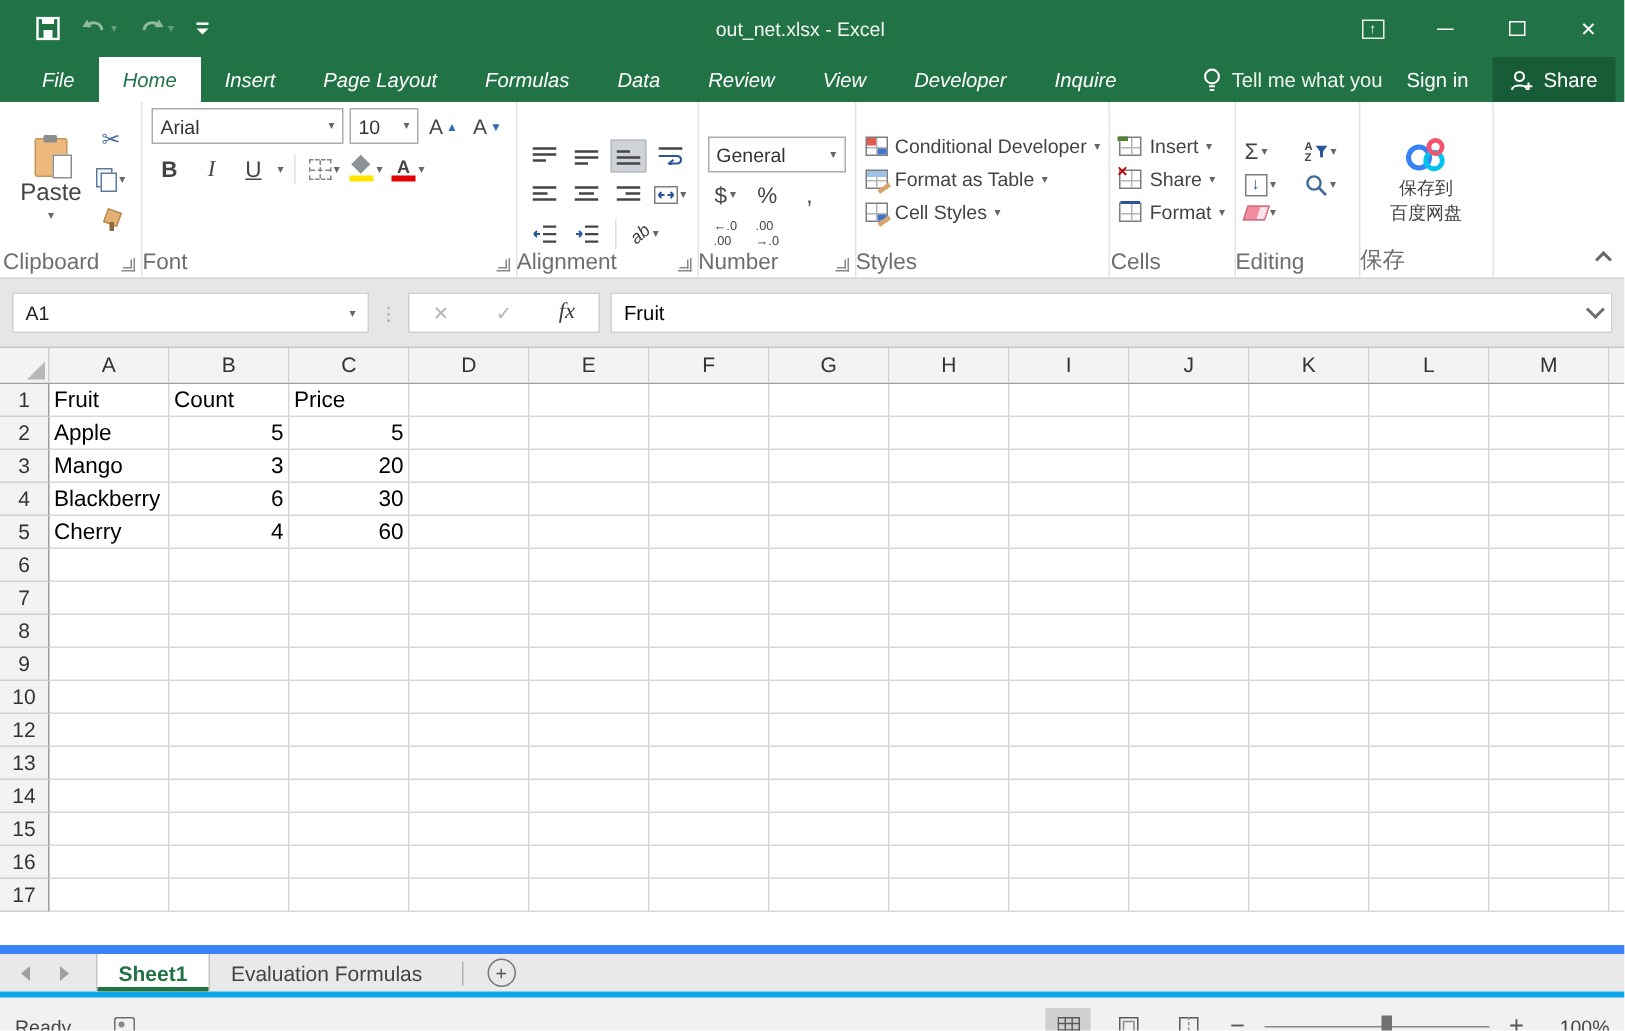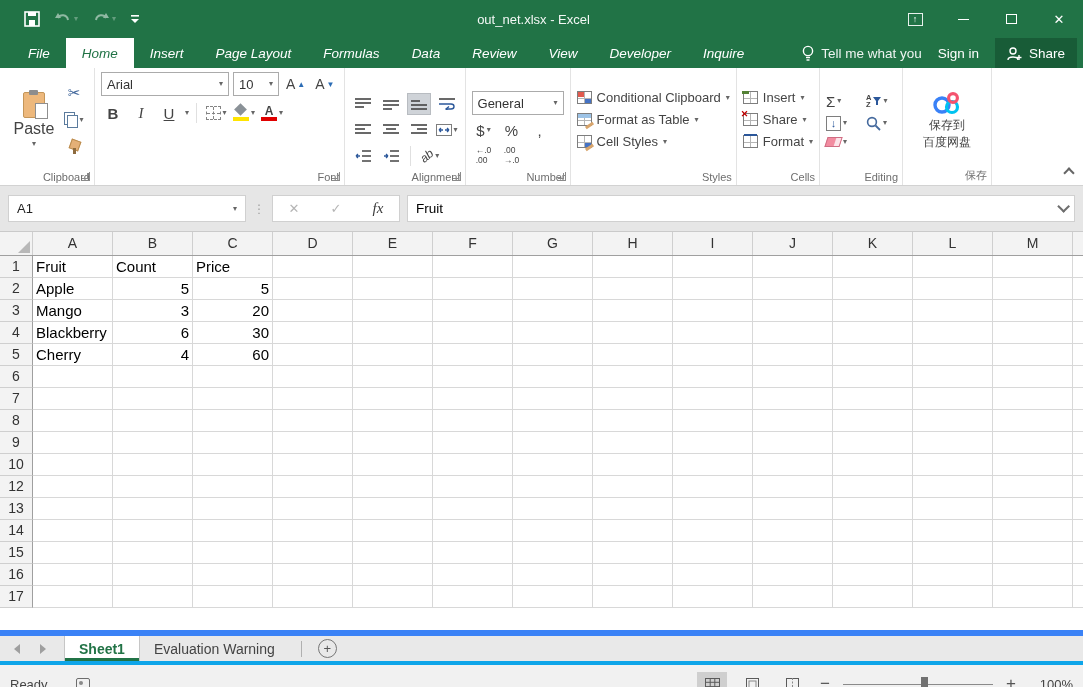--- a/index.html
+++ b/index.html
@@ -26,21 +26,21 @@
   .tablist { display:flex; align-items:stretch; }
   .rtab { display:flex; align-items:center; padding:0 16px; font-size:13.5px; color:#fff; cursor:default;font-style:italic; }
   .rtab.active { background:#fff; color:#217346; }
   .tabrow-right { margin-left:auto; display:flex; align-items:center; gap:16px; padding-right:6px; color:#fff; font-size:13.5px; }
   .tellme { display:flex; align-items:center; gap:6px; color:rgba(255,255,255,.92); }
   .share-btn { display:flex; align-items:center; gap:6px; background:#185c37; height:30px; padding:0 12px; }
 
   
   .ribbon { height:118px; background:#fff; border-bottom:1px solid #d2d2d2; display:flex; align-items:stretch; padding-left:2px; position:relative; }
   .group { position:relative; border-right:1px solid #e3e3e3; padding:4px 6px 18px 6px; display:flex; }
-  .group-label { position:absolute; bottom:2px; left:0; right:4px; text-align:right; font-size:11px; color:#6e6e6e; }
+  .group-label { position:absolute; bottom:2px; left:0; right:16px; text-align:left; font-size:15px; color:#6e6e6e; }
   .launcher { position:absolute; bottom:4px; right:4px; width:9px; height:9px; border-right:1px solid #8a8a8a; border-bottom:1px solid #8a8a8a; }
   .launcher::after { content:""; position:absolute; right:1px; bottom:1px; width:5px; height:5px; border-right:1px solid #8a8a8a; border-bottom:1px solid #8a8a8a; }
   .icbtn { display:flex; align-items:center; justify-content:center; min-width:24px; height:22px; gap:2px; }
   .icbtn.sel { background:#cfd3d8; border:1px solid #b8bcc1; }
 
   
   .paste-big { width:52px; display:flex; flex-direction:column; align-items:center; justify-content:center; gap:2px; }
   .clipboard-ic { position:relative; width:22px; height:26px; background:#edb87c; border:1px solid #c49659; border-radius:2px; }
   .clipboard-ic::before { content:""; position:absolute; top:-3px; left:5px; width:9px; height:5px; background:#8d8d8d; border-radius:1px; }
   .clipboard-ic .page { position:absolute; right:-4px; bottom:-2px; width:13px; height:16px; background:#fff; border:1px solid #8f8f8f; }
@@ -432,21 +432,21 @@
     <span class="launcher"></span>
   </div>
 
   <div class="group">
     <div class="stylesgrp">
       <span class="srow">
           <span class="mini-grid">
             <span class="acc red"></span>
             <span class="acc blue"></span>
           </span>
-          <span>Conditional Clipboard</span>
+          <span>Conditional Developer</span>
           <span class="car"></span>
         </span>
       <span class="srow">
           <span class="mini-grid">
             <span class="acc lblue"></span>
             <span class="acc brush"></span>
           </span>
           <span>Format as Table</span>
           <span class="car"></span>
         </span>
@@ -859,21 +859,21 @@
     </div>
 </div>
 
 <div class="tabstrip">
   <div class="navs">
     <span class="tri left"></span>
     <span class="tri right"></span>
   </div>
   <div style="display:flex;align-items:stretch;" id="sheet-tab-list">
       <div class="stab active">Sheet1</div>
-      <div class="stab">Evaluation Warning</div>
+      <div class="stab">Evaluation Formulas</div>
     </div>
   <span class="tsep"></span>
   <span class="addsheet">+</span>
 </div>
 
 <div class="statusbar">
   <span>Ready</span>
   <span class="macro-ic"></span>
   <div class="sb-right">
     <span class="viewbtn sel">

